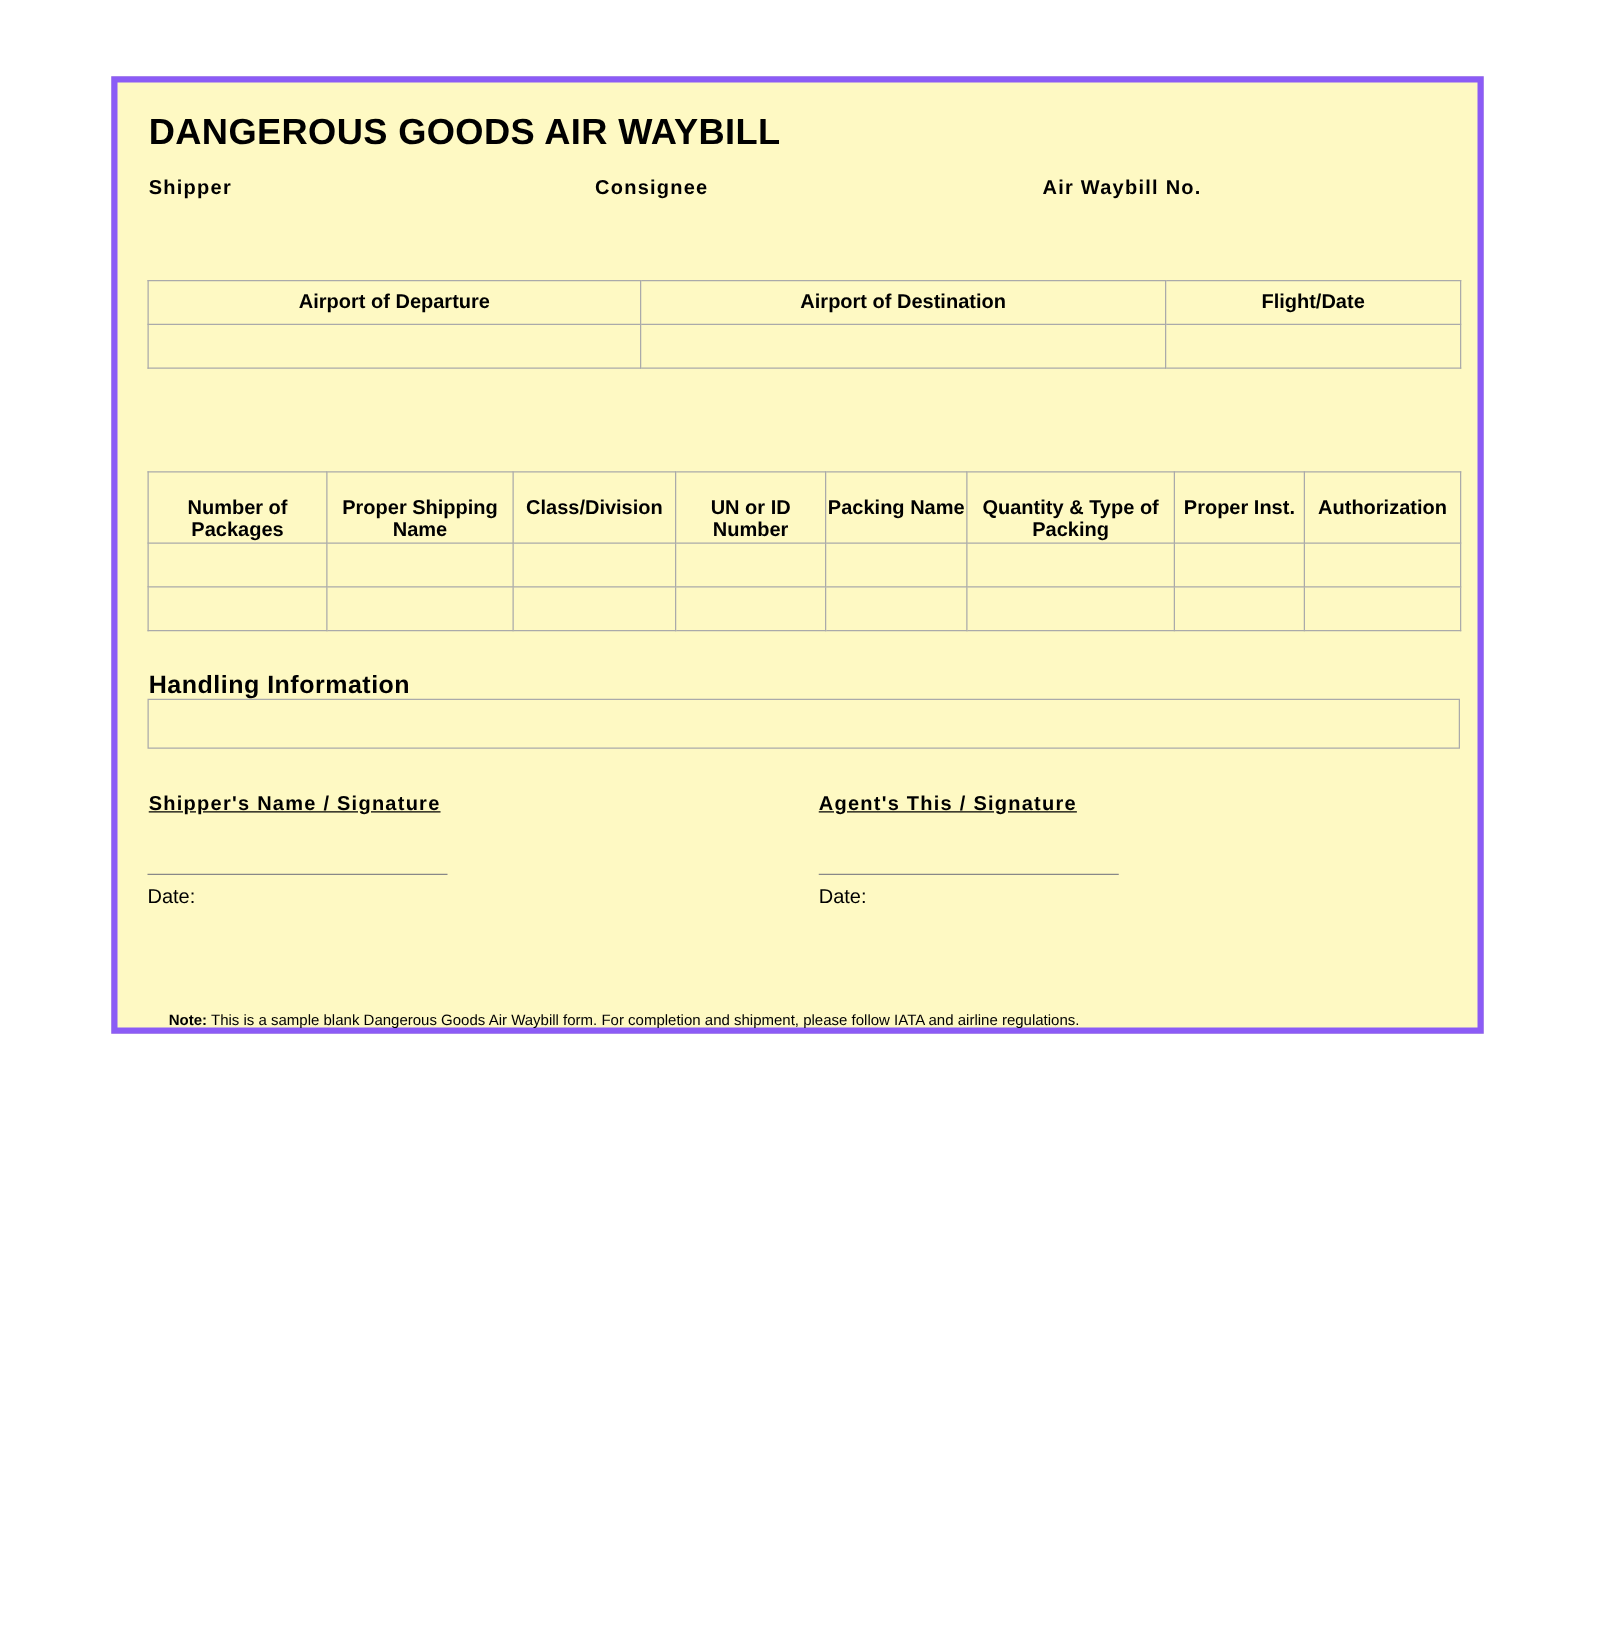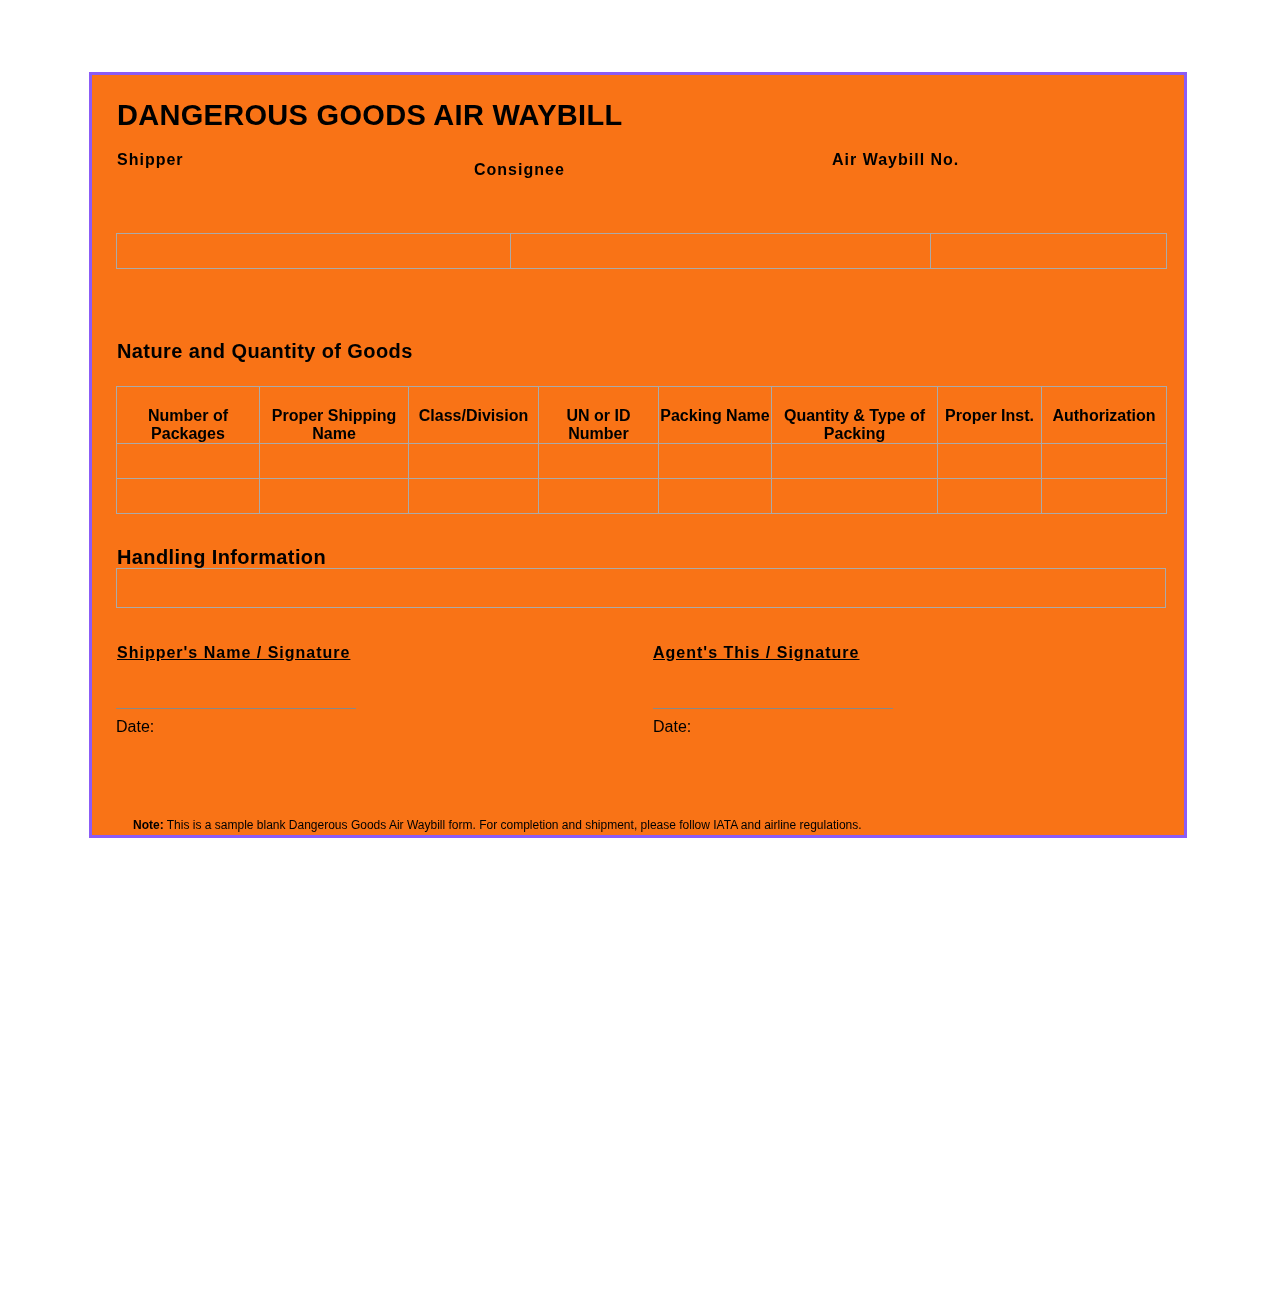--- a/index.html
+++ b/index.html
@@ -1,19 +1,19 @@
 <!DOCTYPE html>
 <html><head>
   <meta charset="utf-8">
   <style>
     html, body { margin: 0; padding: 0; background: #ffffff; }
     body { width: 1278px; height: 1300px; position: relative; font-family: "Liberation Sans", sans-serif; color: #000; }
     .sheet {
-      position: absolute; left: 89px; top: 72px; width: 1098px; height: 766px;
-      border: 3px solid #8b5cf6; background: #f97316; box-sizing: border-box;
+      position: absolute; left: 89px; top: 61px; width: 1098px; height: 766px;
+      border: 5px solid #8b5cf6; background: #fef9c3; box-sizing: border-box;
     }
     .title {
       position: absolute; left: 25px; top: 23px; margin: 0;
       font-size: 29px; font-weight: bold; letter-spacing: 0.3px; line-height: 34px;
     }
     .party-label {
       position: absolute; top: 76px; font-size: 16px; font-weight: bold; letter-spacing: 1px; line-height: 18px;
     }
     table { border-collapse: collapse; position: absolute; table-layout: fixed; }
     td, th { border: 1px solid #aaaaaa; padding: 0; }
@@ -46,39 +46,43 @@
     .note b { font-weight: bold; }
   </style>
 </head>
 <body>
 
 <div class="sheet">
 
   <h1 class="title">DANGEROUS GOODS AIR WAYBILL</h1>
 
   <div class="party-label" style="left:25px;">Shipper</div>
-  <div class="party-label" style="left:382px;margin-top:10px;">Consignee</div>
+  <div class="party-label" style="left:382px;">Consignee</div>
   <div class="party-label" style="left:740px;text-align:right;">Air Waybill No.</div>
 
   <table class="route">
     <colgroup>
       <col style="width:394px">
       <col style="width:420px">
       <col style="width:236px">
     </colgroup>
     <tbody>
+        <tr>
+      <th>Airport of Departure</th>
+      <th>Airport of Destination</th>
+      <th>Flight/Date</th>
+    </tr>
     <tr>
       <td></td>
       <td></td>
       <td></td>
     </tr>
   </tbody>
     </table>
 
-  <h2 class="section-title" style="top:264px;">Nature and Quantity of Goods</h2>
 
   <table class="goods">
     <colgroup>
       <col style="width:143px">
       <col style="width:149px">
       <col style="width:130px">
       <col style="width:120px">
       <col style="width:113px">
       <col style="width:166px">
       <col style="width:104px">

